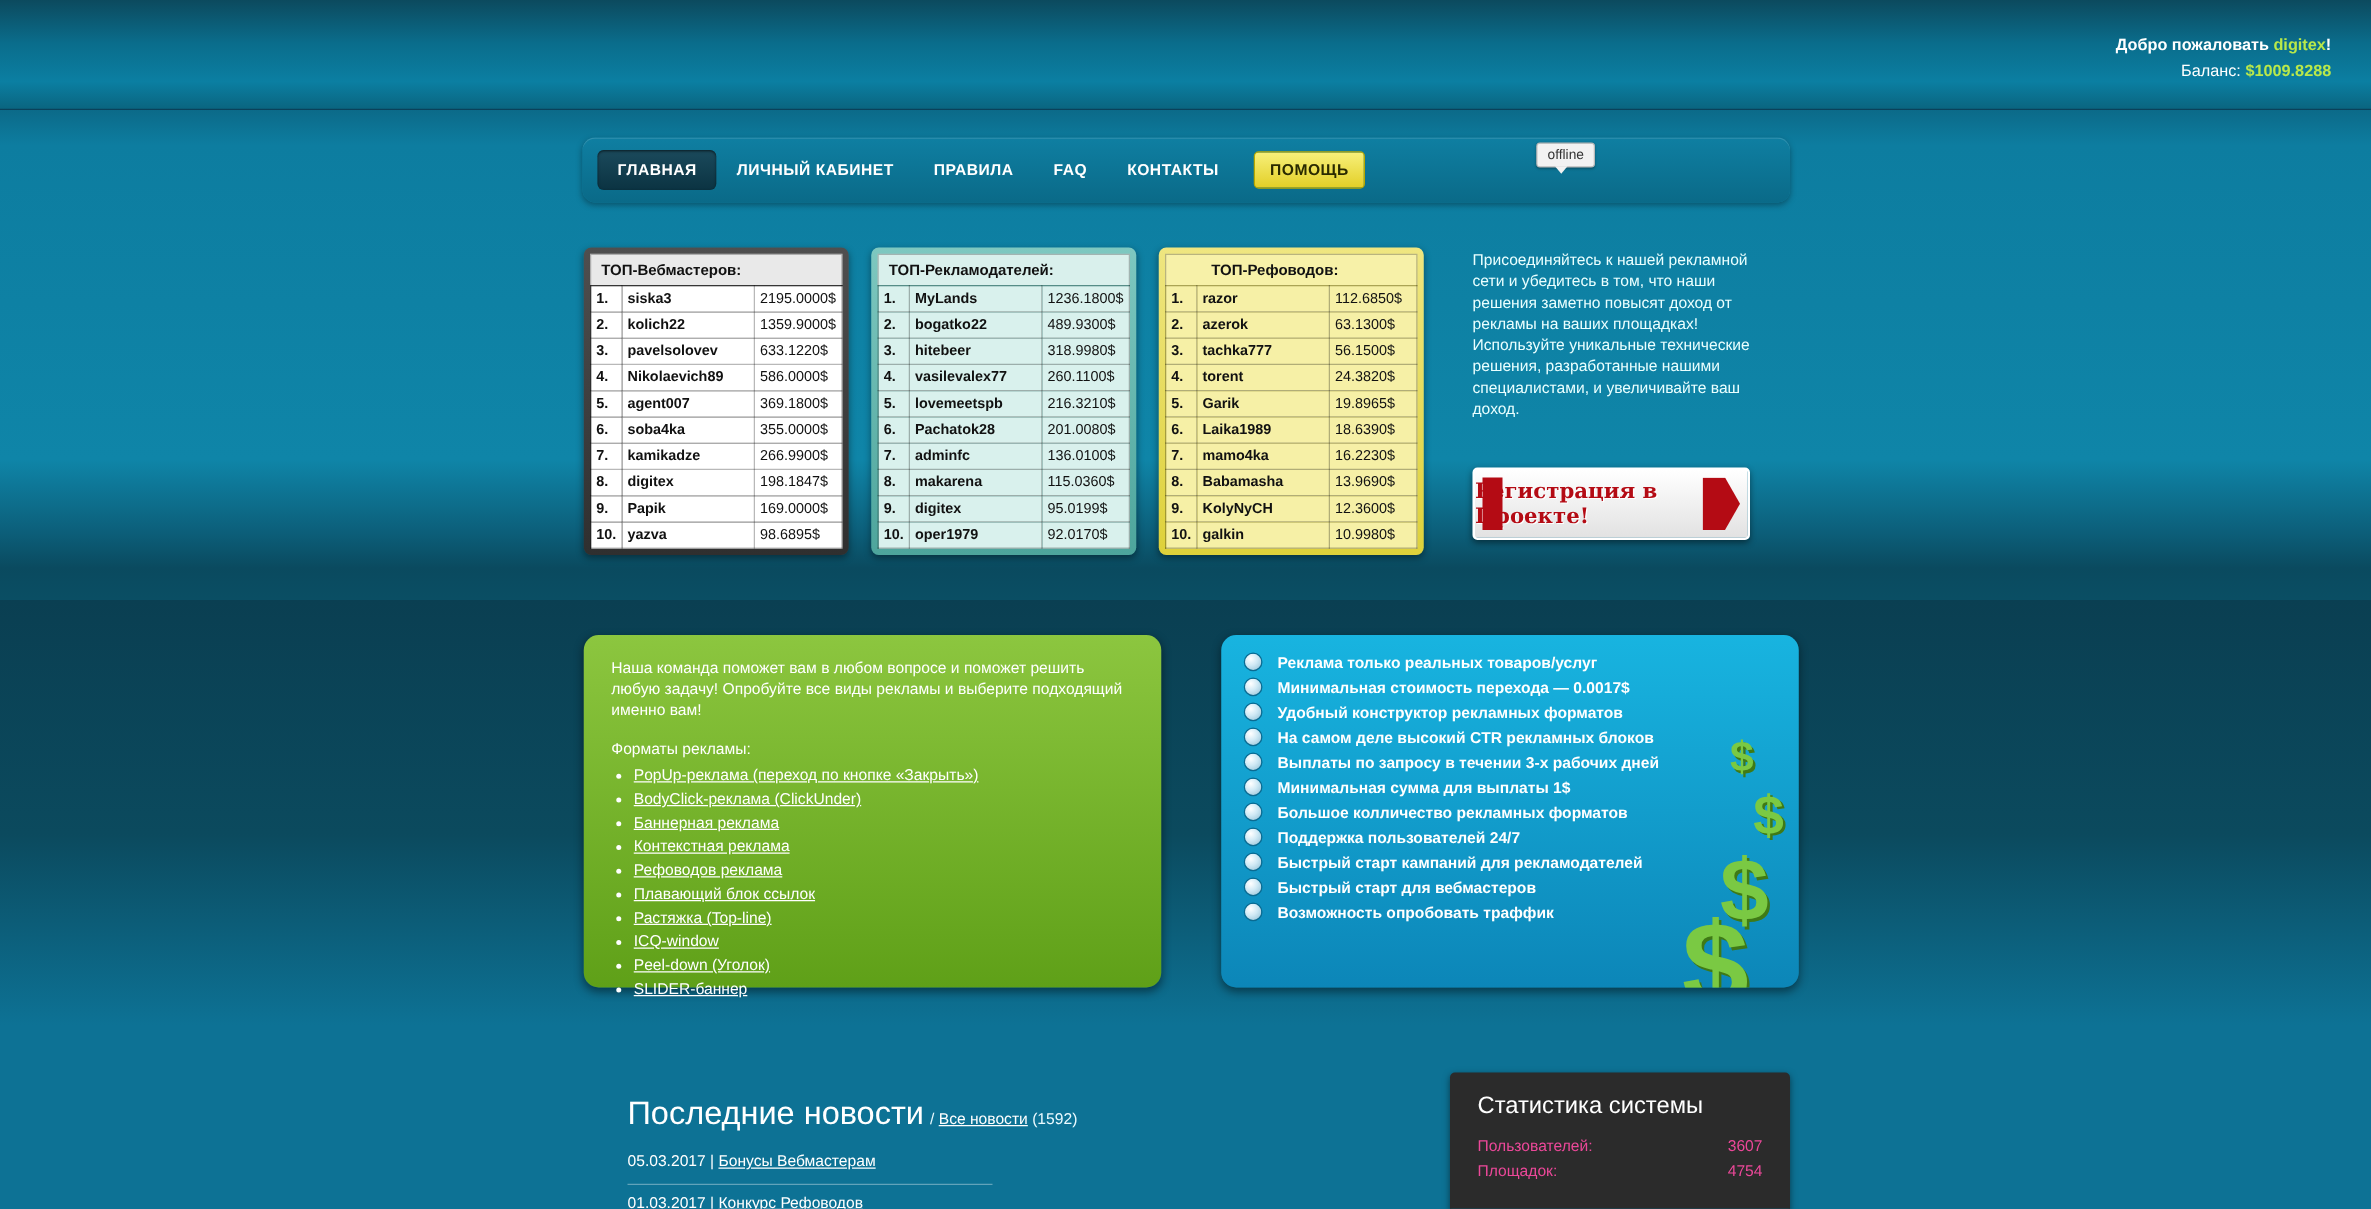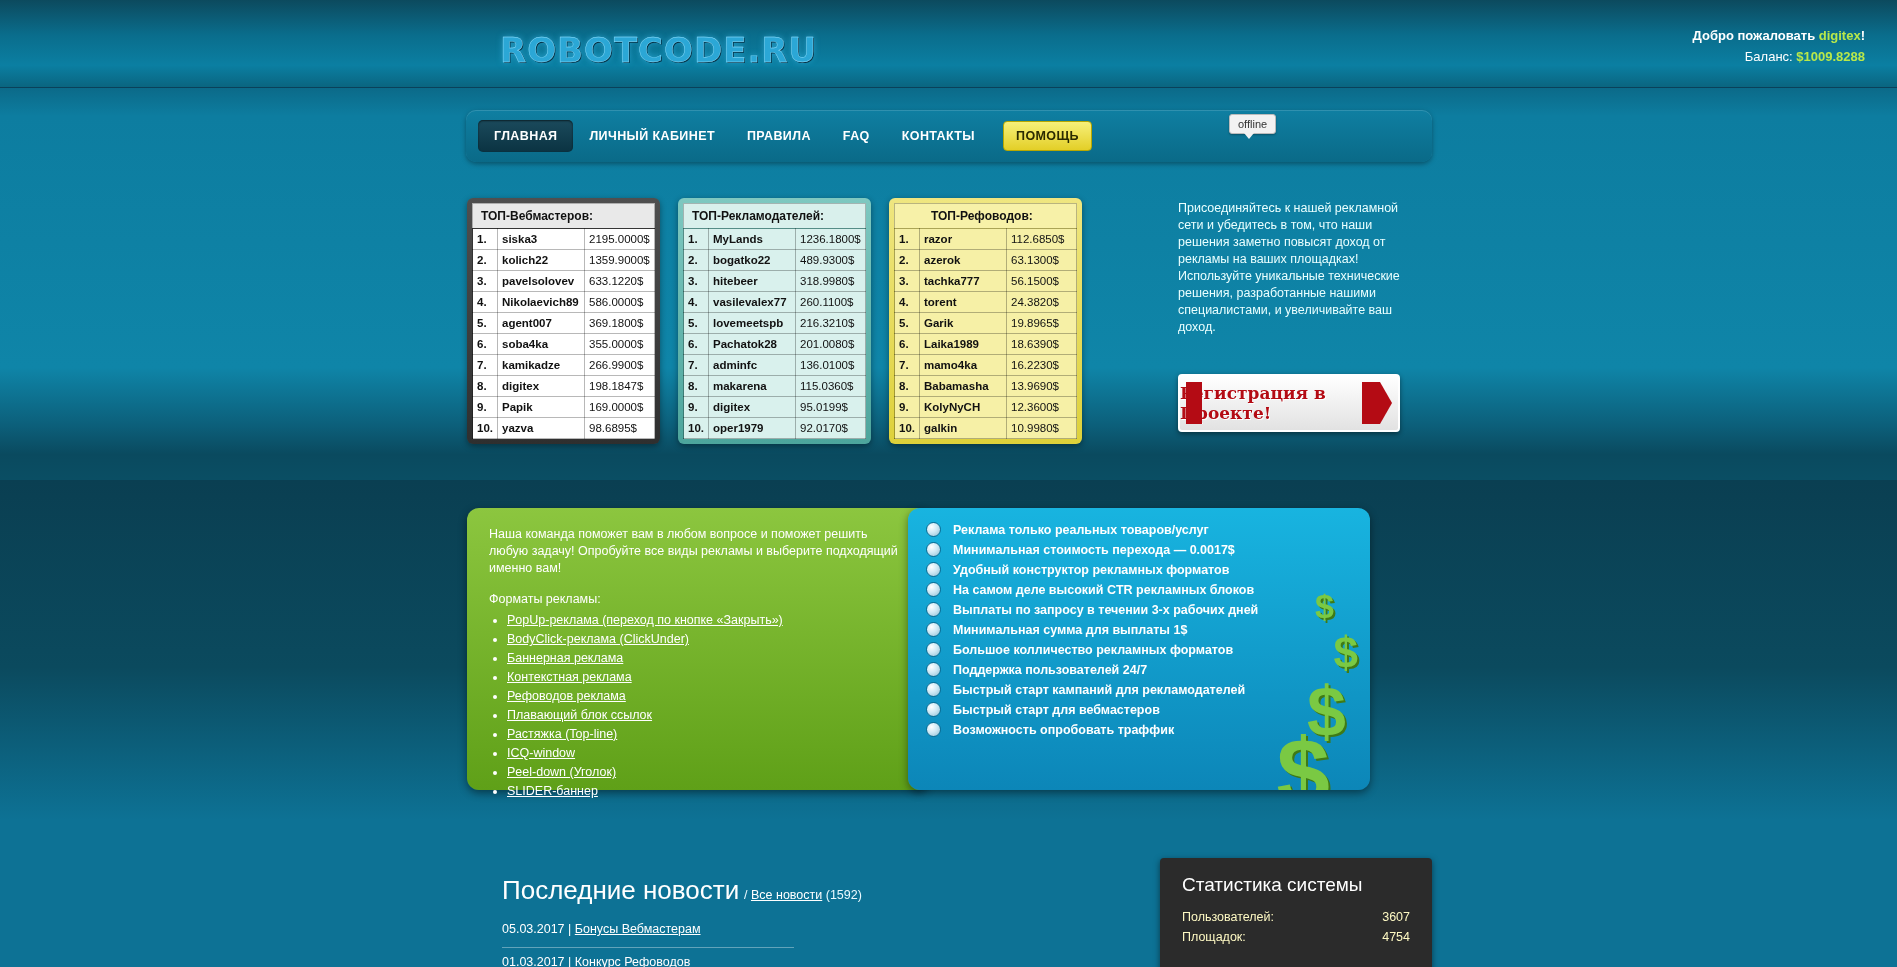--- a/index.html
+++ b/index.html
@@ -106,21 +106,21 @@
     position: absolute;
     left: 14px; bottom: -6px;
     border-left: 5px solid transparent;
     border-right: 5px solid transparent;
     border-top: 6px solid #f2f2f2;
   }
 
   
   .tops { position: absolute; left: 467px; top: 198px; display: flex; gap: 18px; }
   .topbox {
-    width: 193px;
+    width: 212px;
     border-radius: 6px;
     padding: 5px;
     box-shadow: 0 2px 6px rgba(0,0,0,0.4);
   }
   .topbox.b1 { background: linear-gradient(180deg,#4f4f4f 0%, #2f2f2f 100%); }
   .topbox.b2 { background: linear-gradient(180deg,#7ec8c0 0%, #4da59c 100%); }
   .topbox.b3 { background: linear-gradient(180deg,#efe680 0%, #ded13a 100%); }
   .topcap {
     font-size: 12px;
     font-weight: bold;
@@ -199,21 +199,21 @@
     color: #ffffff;
     font-size: 12.5px;
     line-height: 17px;
   }
   .panel-green a { color: #ffffff; text-decoration: underline; }
   .panel-green ul { margin: 4px 0 0 18px; padding: 0; }
   .panel-green li { margin: 2px 0; }
   .fmt-title { margin-top: 14px; }
 
   .panel-blue {
-    position: absolute; left: 908px; top: 508px; width: 462px; height: 282px;
+    position: absolute; left: 977px; top: 508px; width: 462px; height: 282px;
     background: linear-gradient(180deg,#18b4e0 0%, #0c86b8 100%);
     border-radius: 12px;
     box-shadow: 0 3px 8px rgba(0,0,0,0.45);
     padding: 14px 18px;
     overflow: hidden;
   }
   .blue-item { display: flex; align-items: center; margin: 0 0 5px 0; }
   .bullet {
     width: 15px; height: 15px; border-radius: 50%;
     background: radial-gradient(circle at 35% 30%, #ffffff 0%, #cfe9f5 45%, #8fbdd2 100%);
@@ -255,29 +255,28 @@
     position: absolute; left: 502px; width: 292px; height: 1px; background: rgba(255,255,255,0.35);
   }
   .stats {
     position: absolute; left: 1160px; top: 858px; width: 272px; height: 136px;
     background: #2b2b2b;
     border-radius: 4px 4px 0 0;
     box-shadow: 0 2px 6px rgba(0,0,0,0.5);
     padding: 16px 22px;
   }
   .stats h3 { margin: 0 0 14px 0; font-size: 19px; font-weight: normal; color: #ffffff; }
-  .stats-row { display: flex; justify-content: space-between; font-size: 12.5px; color: #fef9c3; margin-bottom: 6px; }
+  .stats-row { display: flex; justify-content: space-between; font-size: 12.5px; color: #ec4899; margin-bottom: 6px; }
 </style>
 </head>
 <body>
 
 <div class="page">
 
   <div class="header">
-    <div class="logo">ROBOTCODE.RU</div>
     <div class="welcome">
       <div>
         <span>Добро пожаловать </span><span class="uname">digitex</span><span>!</span>
       </div>
       <div class="bal">
         <span class="bal-label">Баланс: </span><b>$1009.8288</b>
       </div>
     </div>
   </div>
 

